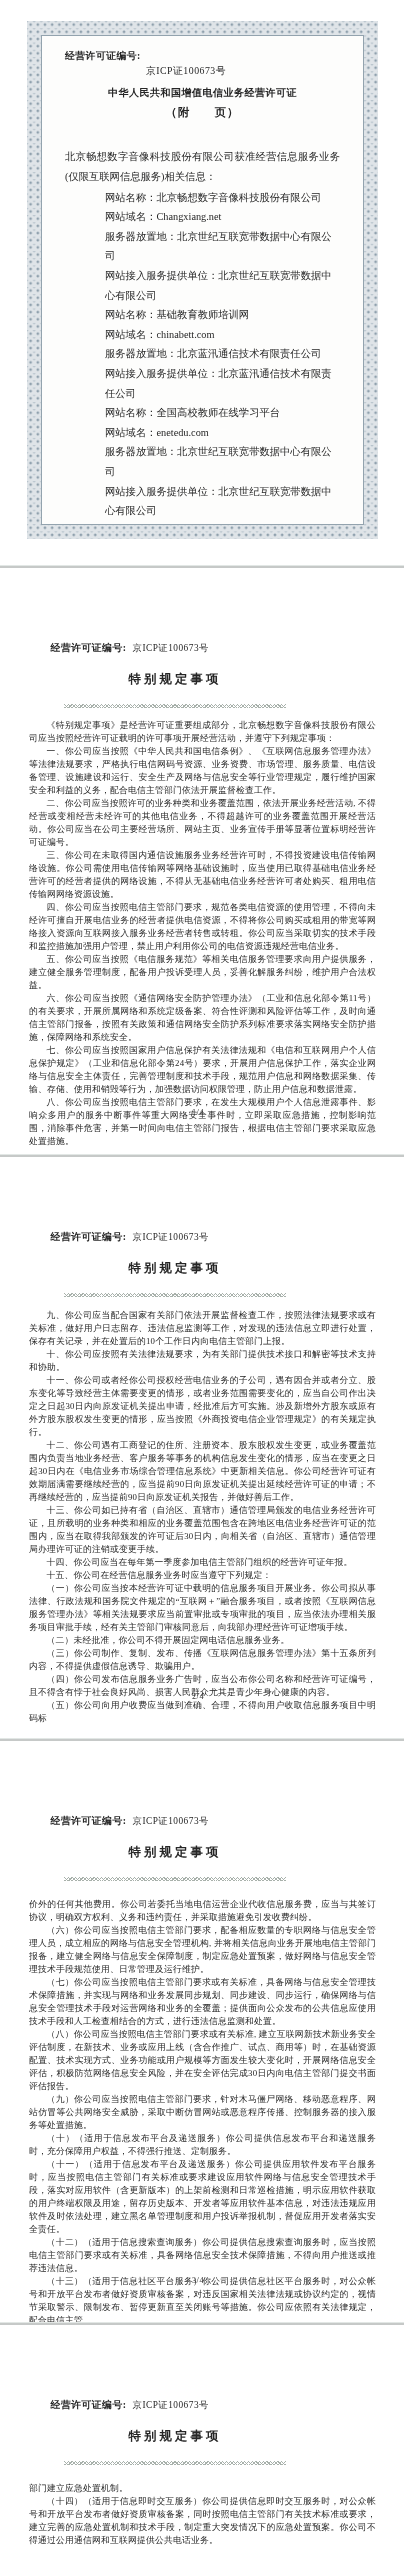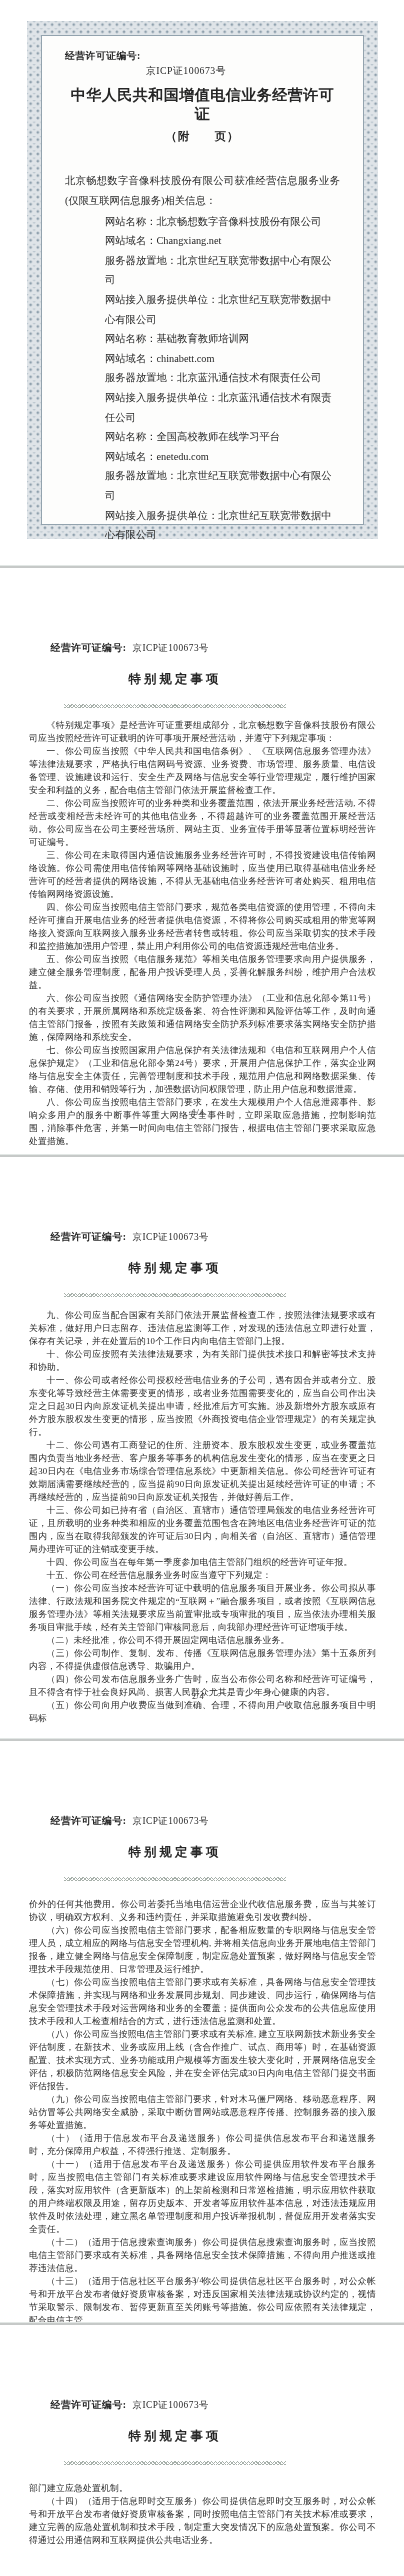--- a/index.html
+++ b/index.html
@@ -41,21 +41,21 @@
     border:0.5px solid #93a3ae;
     height:100%;
     box-sizing:border-box;
     padding:14.4px 23px 0;
   }
   .cert-lic-label{font-size:9.8px;font-weight:bold;letter-spacing:0.5px;}
   .cert-lic-no{font-size:9.8px;margin:2.1px 0 0 81px;letter-spacing:0.5px;}
   .cert-title{
     margin:8.2px 0 0;
     text-align:center;
-    font-size:15px;
+    font-size:10px;
     font-weight:bold;
     letter-spacing:0.5px;
   }
   .cert-subtitle{
     margin:5.2px 0 0;
     text-align:center;
     font-size:11.3px;
     font-weight:bold;
     letter-spacing:1px;
   }

